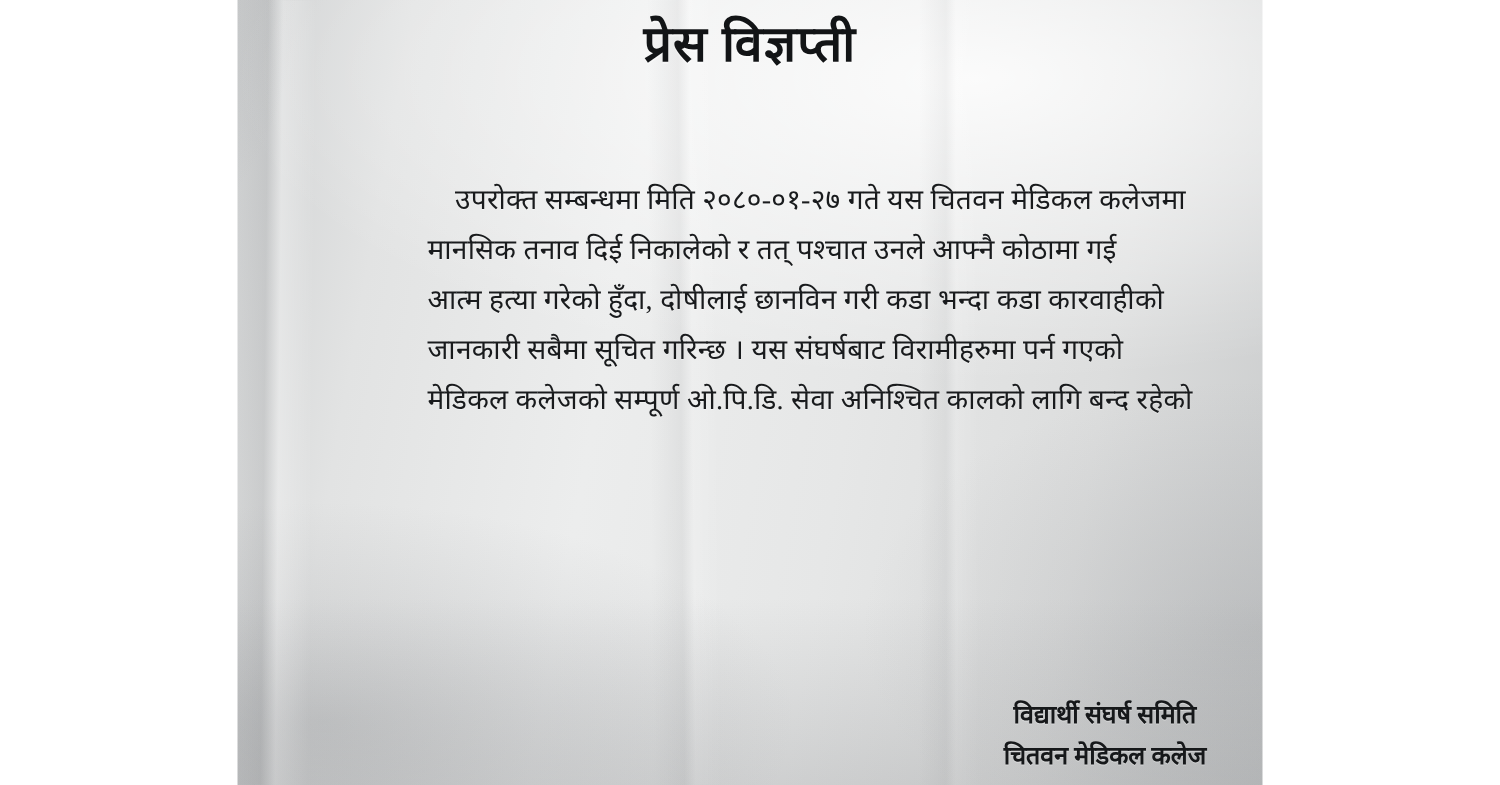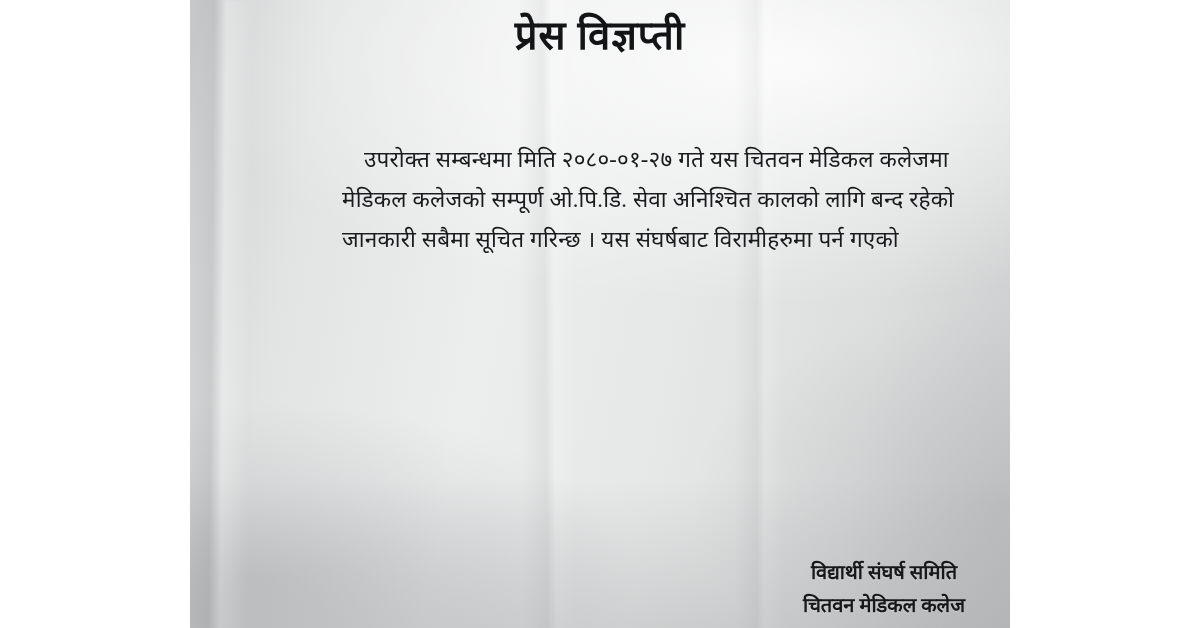--- a/index.html
+++ b/index.html
@@ -155,22 +155,24 @@
 
   <div class="side-band left"></div>
   <div class="side-band right"></div>
 
   <div class="doc">
 
     <div class="doc-title">प्रेस विज्ञप्ती</div>
 
     <div class="body-block">
       <div class="body-line indent">उपरोक्त सम्बन्धमा मिति २०८०-०१-२७ गते यस चितवन मेडिकल कलेजमा</div>
+      <div class="body-line">मानसिक तनाव दिई निकालेको र तत् पश्चात उनले आफ्नै कोठामा गई</div>
+      <div class="body-line">आत्म हत्या गरेको हुँदा, दोषीलाई छानविन गरी कडा भन्दा कडा कारवाहीको</div>
+      <div class="body-line">जानकारी सबैमा सूचित गरिन्छ । यस संघर्षबाट विरामीहरुमा पर्न गएको</div>
       <div class="body-line">मेडिकल कलेजको सम्पूर्ण ओ.पि.डि. सेवा अनिश्चित कालको लागि बन्द रहेको</div>
-      <div class="body-line">जानकारी सबैमा सूचित गरिन्छ । यस संघर्षबाट विरामीहरुमा पर्न गएको</div>
     </div>
 
     <div class="signature-block">
       <div class="sig-line">विद्यार्थी संघर्ष समिति</div>
       <div class="sig-line">चितवन मेडिकल कलेज</div>
     </div>
 
   </div>
 </div>
 

